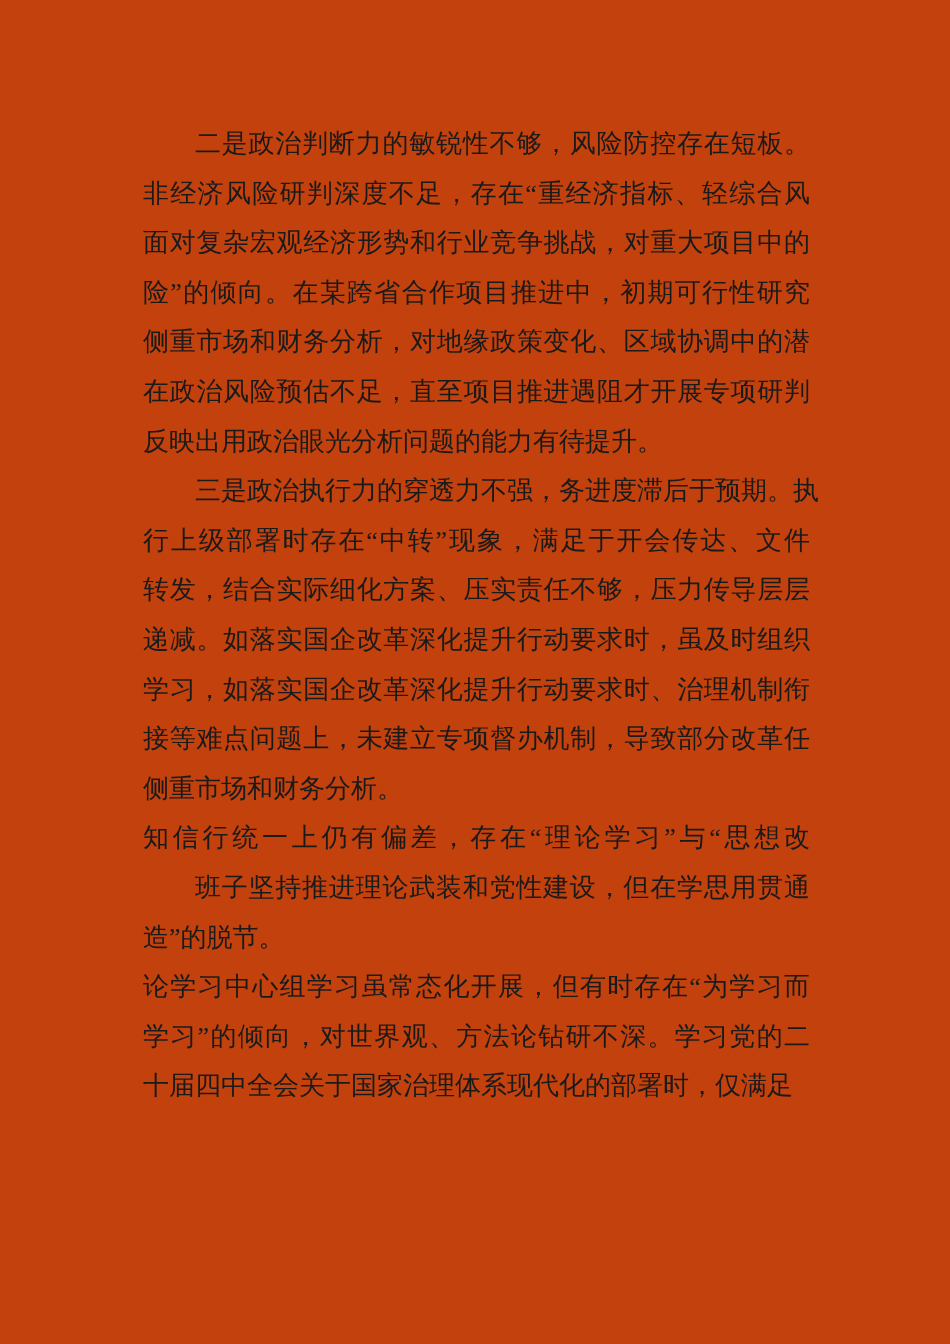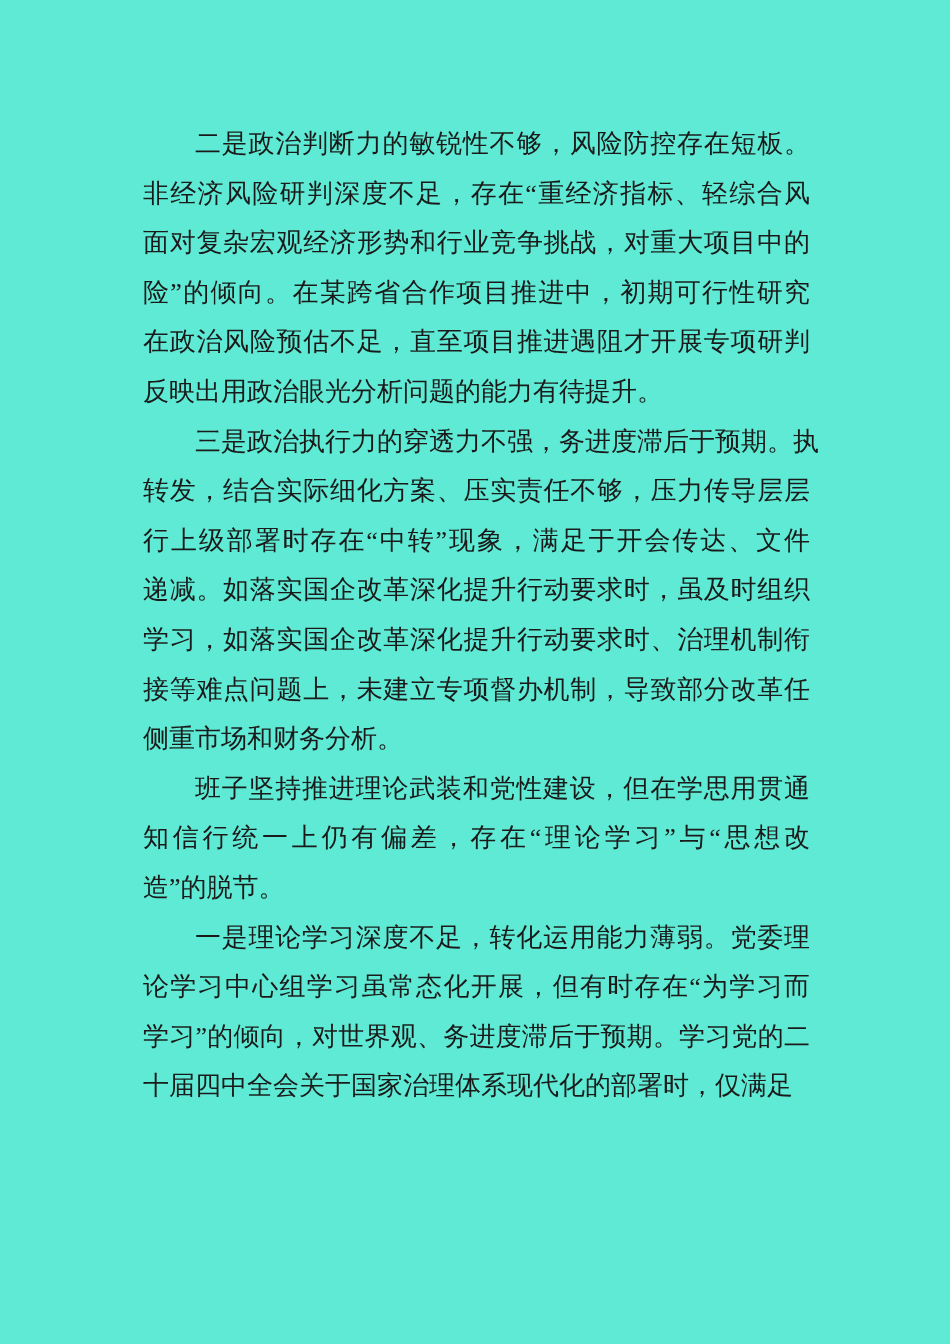--- a/index.html
+++ b/index.html
@@ -40,44 +40,44 @@
   .line.first {
     text-indent: 2em;
   }
   .line.last {
     text-align-last: left;
   }
 </style>
 </head>
 <body>
 
-<div class="page" style="background: #5eead4; color: rgb(26, 26, 26);">
+<div class="page" style="background: #c2410c; color: rgb(26, 26, 26);">
   <div class="doc-body">
       <div class="paragraph body">
         <div class="line first">二是政治判断力的敏锐性不够，风险防控存在短板。</div>
         <div class="line">非经济风险研判深度不足，存在“重经济指标、轻综合风</div>
         <div class="line">面对复杂宏观经济形势和行业竞争挑战，对重大项目中的</div>
         <div class="line">险”的倾向。在某跨省合作项目推进中，初期可行性研究</div>
+        <div class="line">侧重市场和财务分析，对地缘政策变化、区域协调中的潜</div>
         <div class="line">在政治风险预估不足，直至项目推进遇阻才开展专项研判</div>
         <div class="line last">反映出用政治眼光分析问题的能力有待提升。</div>
       </div>
       <div class="paragraph body">
         <div class="line first">三是政治执行力的穿透力不强，务进度滞后于预期。执</div>
+        <div class="line">行上级部署时存在“中转”现象，满足于开会传达、文件</div>
         <div class="line">转发，结合实际细化方案、压实责任不够，压力传导层层</div>
-        <div class="line">行上级部署时存在“中转”现象，满足于开会传达、文件</div>
         <div class="line">递减。如落实国企改革深化提升行动要求时，虽及时组织</div>
         <div class="line">学习，如落实国企改革深化提升行动要求时、治理机制衔</div>
         <div class="line">接等难点问题上，未建立专项督办机制，导致部分改革任</div>
         <div class="line last">侧重市场和财务分析。</div>
       </div>
       <div class="paragraph body">
+        <div class="line">知信行统一上仍有偏差，存在“理论学习”与“思想改</div>
         <div class="line first">班子坚持推进理论武装和党性建设，但在学思用贯通</div>
-        <div class="line">知信行统一上仍有偏差，存在“理论学习”与“思想改</div>
         <div class="line last">造”的脱节。</div>
       </div>
       <div class="paragraph body">
-        <div class="line first">一是理论学习深度不足，转化运用能力薄弱。党委理</div>
         <div class="line">论学习中心组学习虽常态化开展，但有时存在“为学习而</div>
-        <div class="line">学习”的倾向，对世界观、务进度滞后于预期。学习党的二</div>
+        <div class="line">学习”的倾向，对世界观、方法论钻研不深。学习党的二</div>
         <div class="line last">十届四中全会关于国家治理体系现代化的部署时，仅满足</div>
       </div>
     </div>
 </div>
 
 </body></html>

